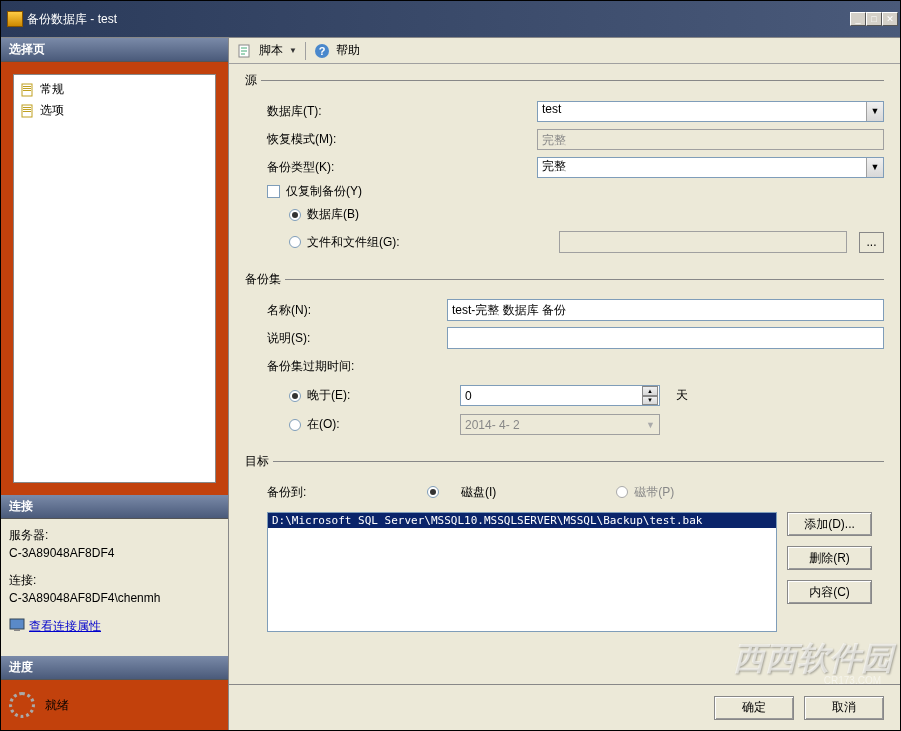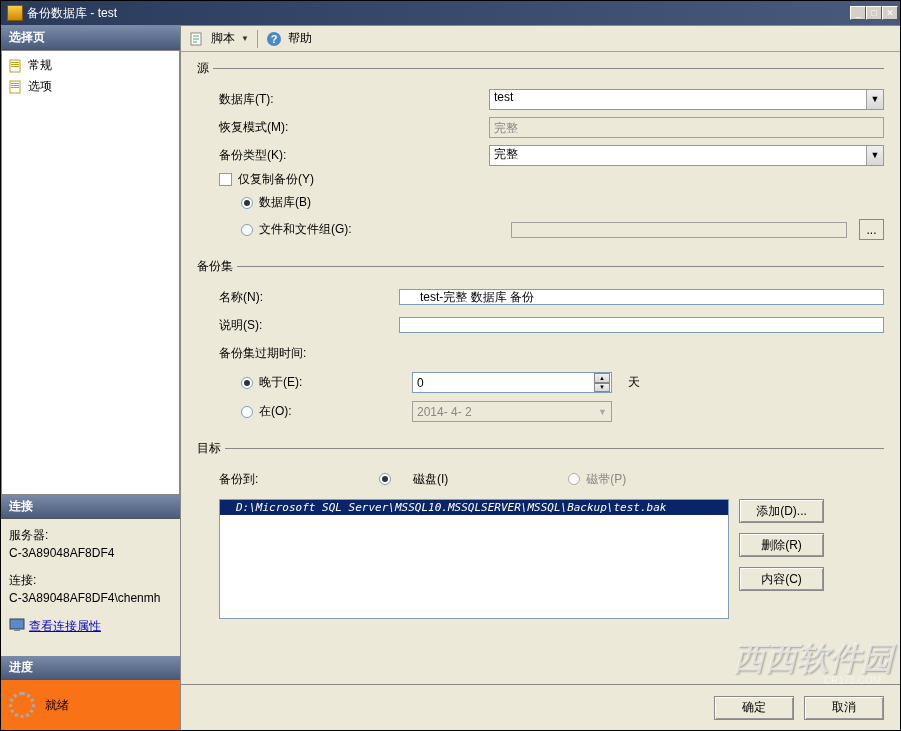--- a/index.html
+++ b/index.html
@@ -1,27 +1,27 @@
 <!DOCTYPE html>
 <html><head>
 <meta charset="utf-8">
 <style>
 * { box-sizing: border-box; margin: 0; padding: 0; }
 body { font-family: "Microsoft YaHei", SimSun, Arial, sans-serif; font-size: 12px; background: #d4d0c8; overflow: hidden; }
 .window { width: 901px; height: 731px; background: #d4d0c8; border: 1px solid #000; display: flex; flex-direction: column; }
-.titlebar { height: 24px; background: linear-gradient(to right, #2a3a5a, #4a5a7a); color: #fff; display: flex; align-items: center; padding: 0 2px; }
+.titlebar { height: 36px; background: linear-gradient(to right, #2a3a5a, #4a5a7a); color: #fff; display: flex; align-items: center; padding: 0 2px; }
 .titlebar-icon { width: 16px; height: 16px; margin: 0 4px; background: linear-gradient(to bottom, #ffcc44, #cc8800); border: 1px solid #885500; }
 .titlebar-text { flex: 1; font-size: 12px; }
 .titlebar-btns { display: flex; gap: 0; }
 .titlebar-btn { width: 16px; height: 14px; background: #d4d0c8; border: 1px solid #fff; border-right-color: #555; border-bottom-color: #555; display: flex; align-items: center; justify-content: center; font-size: 9px; font-family: Arial; cursor: pointer; }
 
 .body { flex: 1; display: flex; border-top: 1px solid #888; overflow: hidden; }
-.left-panel { width: 180px; display: flex; flex-direction: column; background: #f97316; border-right: 1px solid #888; }
+.left-panel { width: 228px; display: flex; flex-direction: column; background: #c2410c; border-right: 1px solid #888; }
 .panel-header { background: linear-gradient(to bottom, #7a8aa8, #4a5a7a); color: #fff; padding: 3px 8px; font-weight: bold; font-size: 12px; border-bottom: 1px solid #555; }
-.tree { flex: 1.5; background: #fff; border: 1px solid #888; margin: 0; padding: 4px 2px; }
+.tree { flex: 1.5; background: #fff; border: 1px solid #888; margin: 12px; padding: 4px 2px; }
 .tree-item { display: flex; align-items: center; padding: 2px 4px; cursor: pointer; gap: 4px; }
 .tree-icon { width: 16px; height: 16px; display: flex; align-items: center; justify-content: center; }
 .conn-section { padding: 8px; background: #ece9d8; }
 .conn-row { margin-bottom: 12px; }
 .conn-label { display: block; margin-bottom: 2px; }
 .conn-value { }
 .link { color: #0000cc; text-decoration: underline; cursor: pointer; display: inline-flex; align-items: center; gap: 4px; }
 .progress-section { padding: 12px 8px; display: flex; align-items: center; gap: 10px; }
 .progress-circle { width: 26px; height: 26px; border: 3px dotted #aaa; border-radius: 50%; }
 
@@ -36,36 +36,36 @@
 legend { padding: 0 4px 0 0; font-size: 12px; }
 .indent { padding: 8px 0 4px 22px; }
 .form-row { display: flex; align-items: center; min-height: 28px; }
 .form-label { width: 270px; padding-left: 0; }
 .form-label2 { width: 180px; padding-left: 0; }
 .form-ctrl { flex: 1; }
 .select { width: 100%; height: 21px; border: 1px solid #7f9db9; background: #fff; font-size: 12px; padding: 0 20px 0 4px; appearance: none; position: relative; }
 .select-wrap { position: relative; width: 100%; }
 .select-arrow { position: absolute; right: 1px; top: 1px; width: 17px; height: 19px; background: linear-gradient(#f0f0f0,#d8d8d8); border-left: 1px solid #a0a0a0; display: flex; align-items: center; justify-content: center; font-size: 9px; pointer-events: none; }
 .disabled-field { width: 100%; height: 21px; border: 1px solid #a0a0a0; background: #ece9d8; color: #888; padding: 2px 4px; }
-.text-input { width: 100%; height: 16px; border: 1px solid #7f9db9; background: #fff; padding: 2px 20px; font-size: 12px; }
+.text-input { width: 100%; height: 22px; border: 1px solid #7f9db9; background: #fff; padding: 2px 4px; font-size: 12px; }
 .checkbox-row { display: flex; align-items: center; gap: 6px; padding: 2px 0; }
 .checkbox { width: 13px; height: 13px; border: 1px solid #7f9db9; background: #fff; }
 .radio-row { display: flex; align-items: center; gap: 6px; padding: 4px 0 4px 22px; }
 .radio { width: 12px; height: 12px; border: 1px solid #7f9db9; border-radius: 50%; background: #fff; display: flex; align-items: center; justify-content: center; }
 .radio.checked::after { content: ""; width: 6px; height: 6px; background: #333; border-radius: 50%; }
 .radio.disabled { border-color: #aaa; }
 .radio-label.disabled { color: #888; }
 .spinner { width: 200px; height: 21px; border: 1px solid #7f9db9; background: #fff; padding: 2px 4px; display: flex; align-items: center; }
 .spinner-val { flex: 1; }
 .spinner-btns { display: flex; flex-direction: column; width: 16px; height: 19px; margin-right: -3px; }
 .spinner-btn { flex: 1; background: linear-gradient(#f0f0f0,#d8d8d8); border: 1px solid #888; font-size: 6px; display: flex; align-items: center; justify-content: center; cursor: pointer; }
 .date-disabled { width: 200px; height: 21px; border: 1px solid #a0a0a0; background: #ece9d8; color: #888; padding: 2px 4px; display: flex; align-items: center; }
 .small-btn { width: 25px; height: 21px; border: 1px solid #888; background: #ece9d8; display: flex; align-items: center; justify-content: center; cursor: pointer; margin-left: 6px; }
 .listbox { width: 510px; height: 120px; border: 1px solid #7f9db9; background: #fff; overflow: auto; }
-.listbox-item { background: #0a246a; color: #fff; padding: 1px 16px; font-family: Consolas, monospace; font-size: 11px; white-space: nowrap; font-style: italic; }
+.listbox-item { background: #0a246a; color: #fff; padding: 1px 4px; font-family: Consolas, monospace; font-size: 11px; white-space: nowrap; }
 .side-btns { display: flex; flex-direction: column; gap: 10px; margin-left: 10px; }
 .btn { width: 85px; height: 24px; border: 1px solid #888; background: #ece9d8; cursor: pointer; font-size: 12px; box-shadow: inset 1px 1px 0 #fff, inset -1px -1px 0 #999; }
 .dest-radios { display: flex; gap: 120px; margin-left: 80px; }
 
 .footer { height: 46px; border-top: 1px solid #888; display: flex; align-items: center; justify-content: flex-end; padding: 0 16px; gap: 10px; background: #ece9d8; }
 .footer .btn { width: 80px; }
 .watermark { position: absolute; right: 8px; bottom: 50px; color: rgba(255,255,255,0.6); font-size: 32px; font-style: italic; font-weight: bold; pointer-events: none; text-shadow: 1px 1px 2px rgba(0,0,0,0.3); }
 .watermark-sub { font-size: 10px; color: rgba(255,255,255,0.5); position: absolute; right: 20px; bottom: 45px; pointer-events: none; margin-left: 43px; }
 </style>
 </head>

